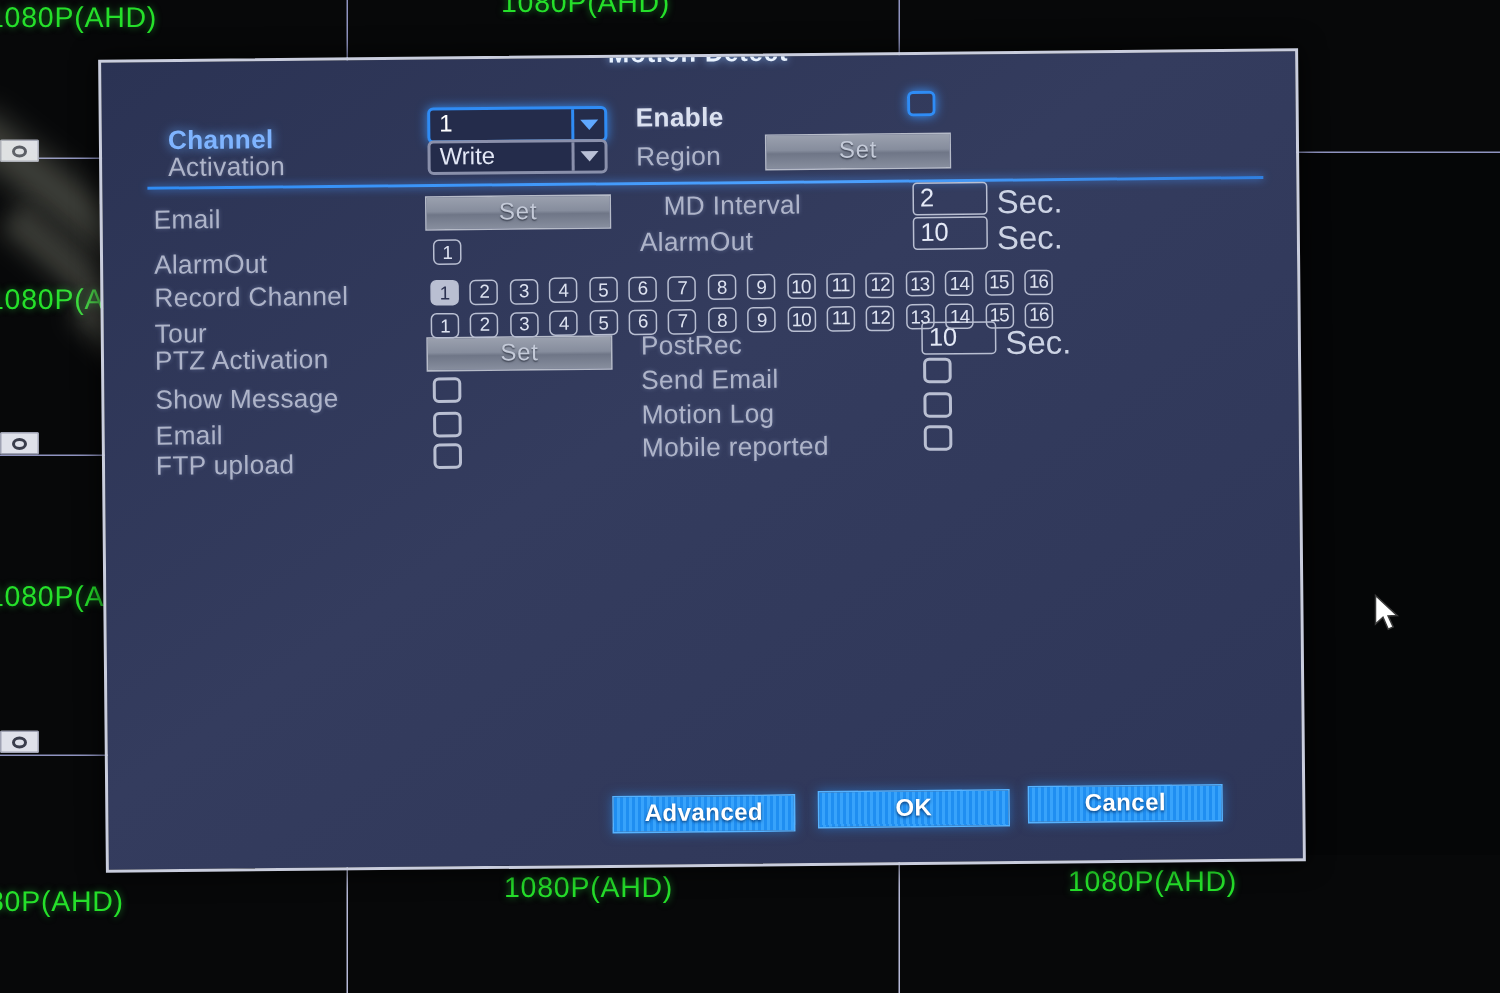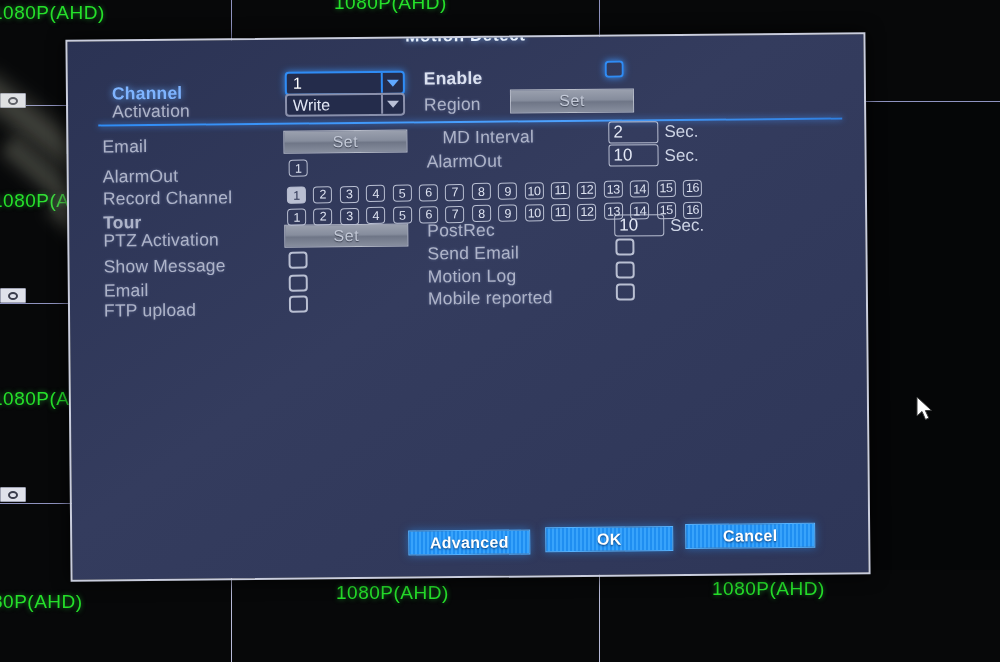--- a/index.html
+++ b/index.html
@@ -180,21 +180,21 @@
     color:#ffffff;
     font-size:16px;font-weight:bold;
     display:flex;align-items:center;justify-content:center;
     letter-spacing:.3px;
     text-shadow:0 1px 2px rgba(0,40,90,.8);
     box-shadow:0 0 8px rgba(40,150,255,.5);
   }
 
   .unit{
     position:absolute;
-    color:#ccd3e4;font-size:17px;white-space:nowrap;
+    color:#ccd3e4;font-size:22px;white-space:nowrap;
   }
 
   
   #cursor{position:absolute;left:916px;top:396px;width:18px;height:26px;pointer-events:none;}
 </style>
 </head>
 <body>
 
 <div id="screen">
 
@@ -258,21 +258,21 @@
 
     <span class="lbl" style="left:34px;top:95px;">Email</span>
     <div class="setbtn" style="left:215px;top:91px;width:124px;height:23px;">Set</div>
 
     <span class="lbl" style="left:34px;top:125px;">AlarmOut</span>
     <div class="chip" style="left:220px;top:120px;">
         <span>1</span>
       </div>
 
     <span class="lbl" style="left:34px;top:147px;">Record Channel</span>
-    <span class="lbl" style="left:34px;top:171px;font-weight:bold;">Tour</span>
+    <span class="lbl" style="left:34px;top:171px;">Tour</span>
 
     <span class="lbl" style="left:34px;top:189px;">PTZ Activation</span>
     <div class="setbtn" style="left:215px;top:185px;width:124px;height:23px;">Set</div>
 
     <span class="lbl" style="left:34px;top:215px;">Show Message</span>
     <div class="cbox" style="left:219px;top:212px;"></div>
 
     <span class="lbl" style="left:34px;top:239px;">Email</span>
     <div class="cbox" style="left:219px;top:235px;"></div>
 

